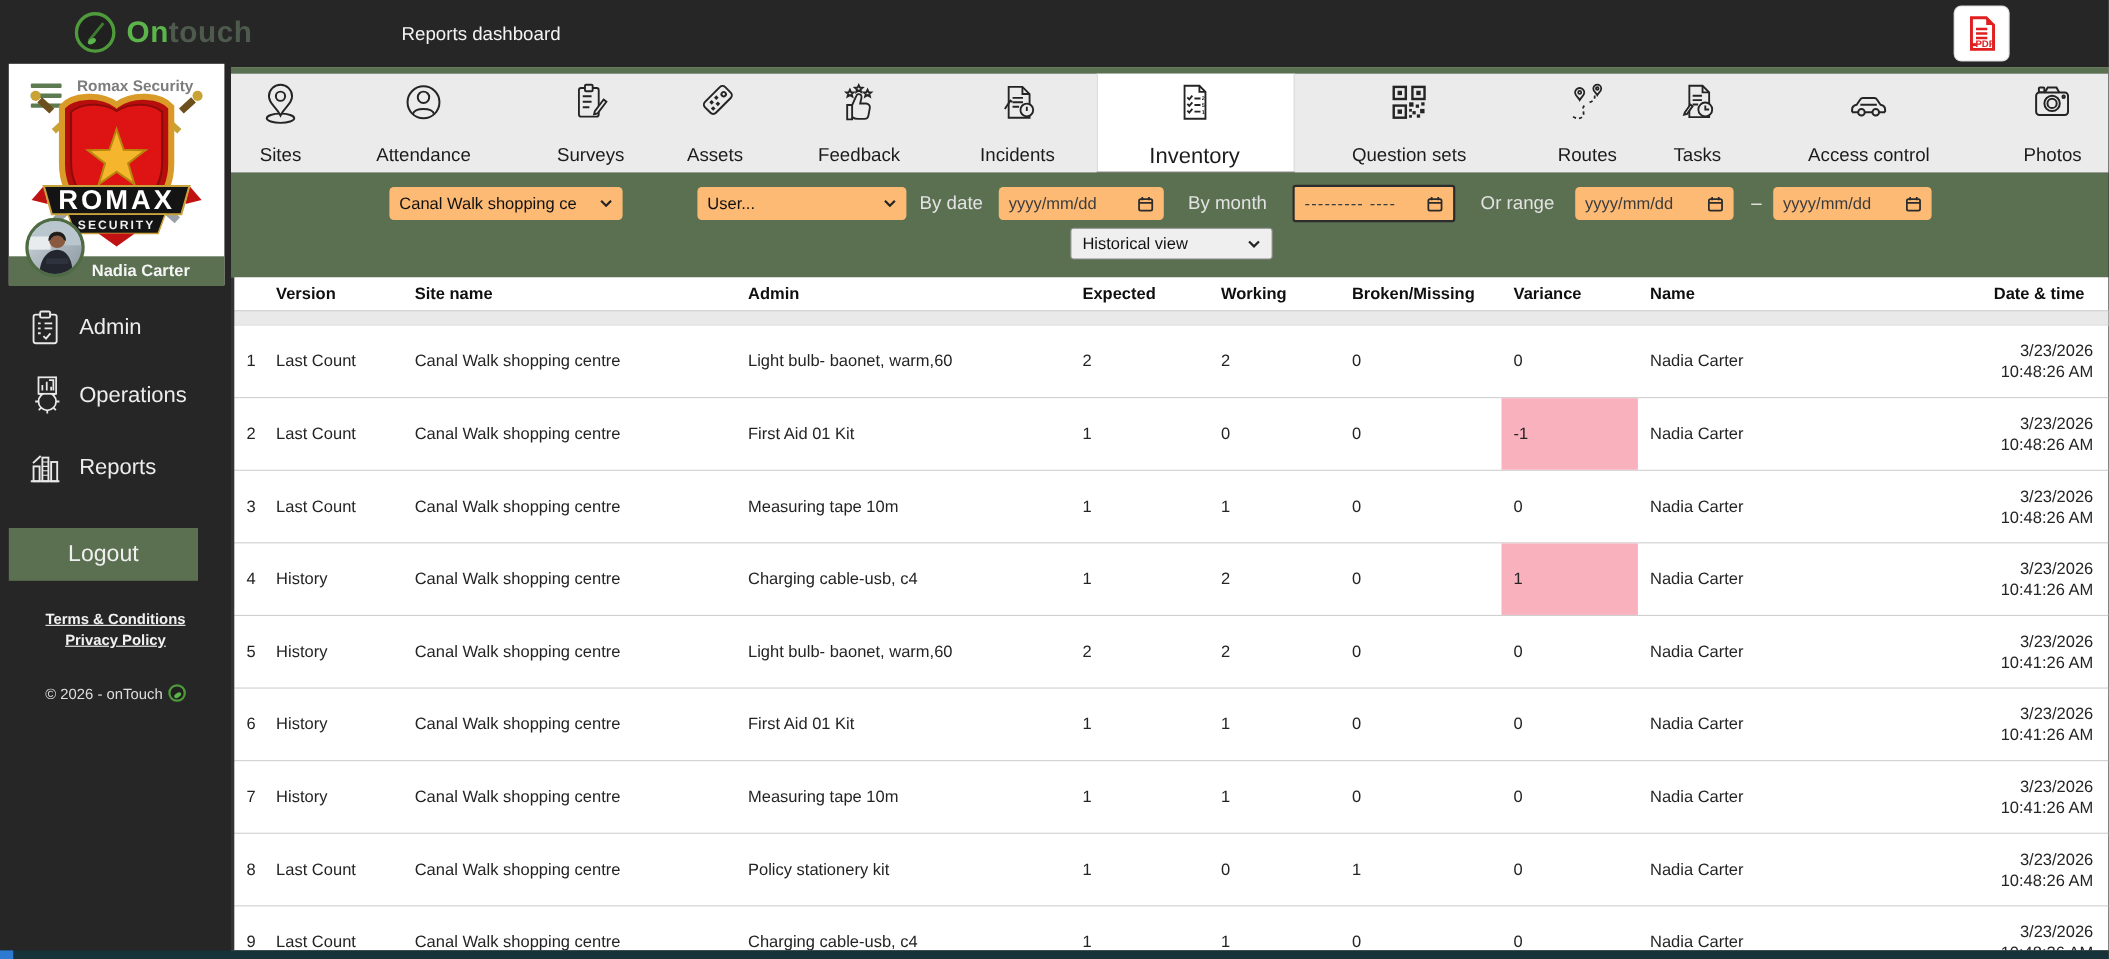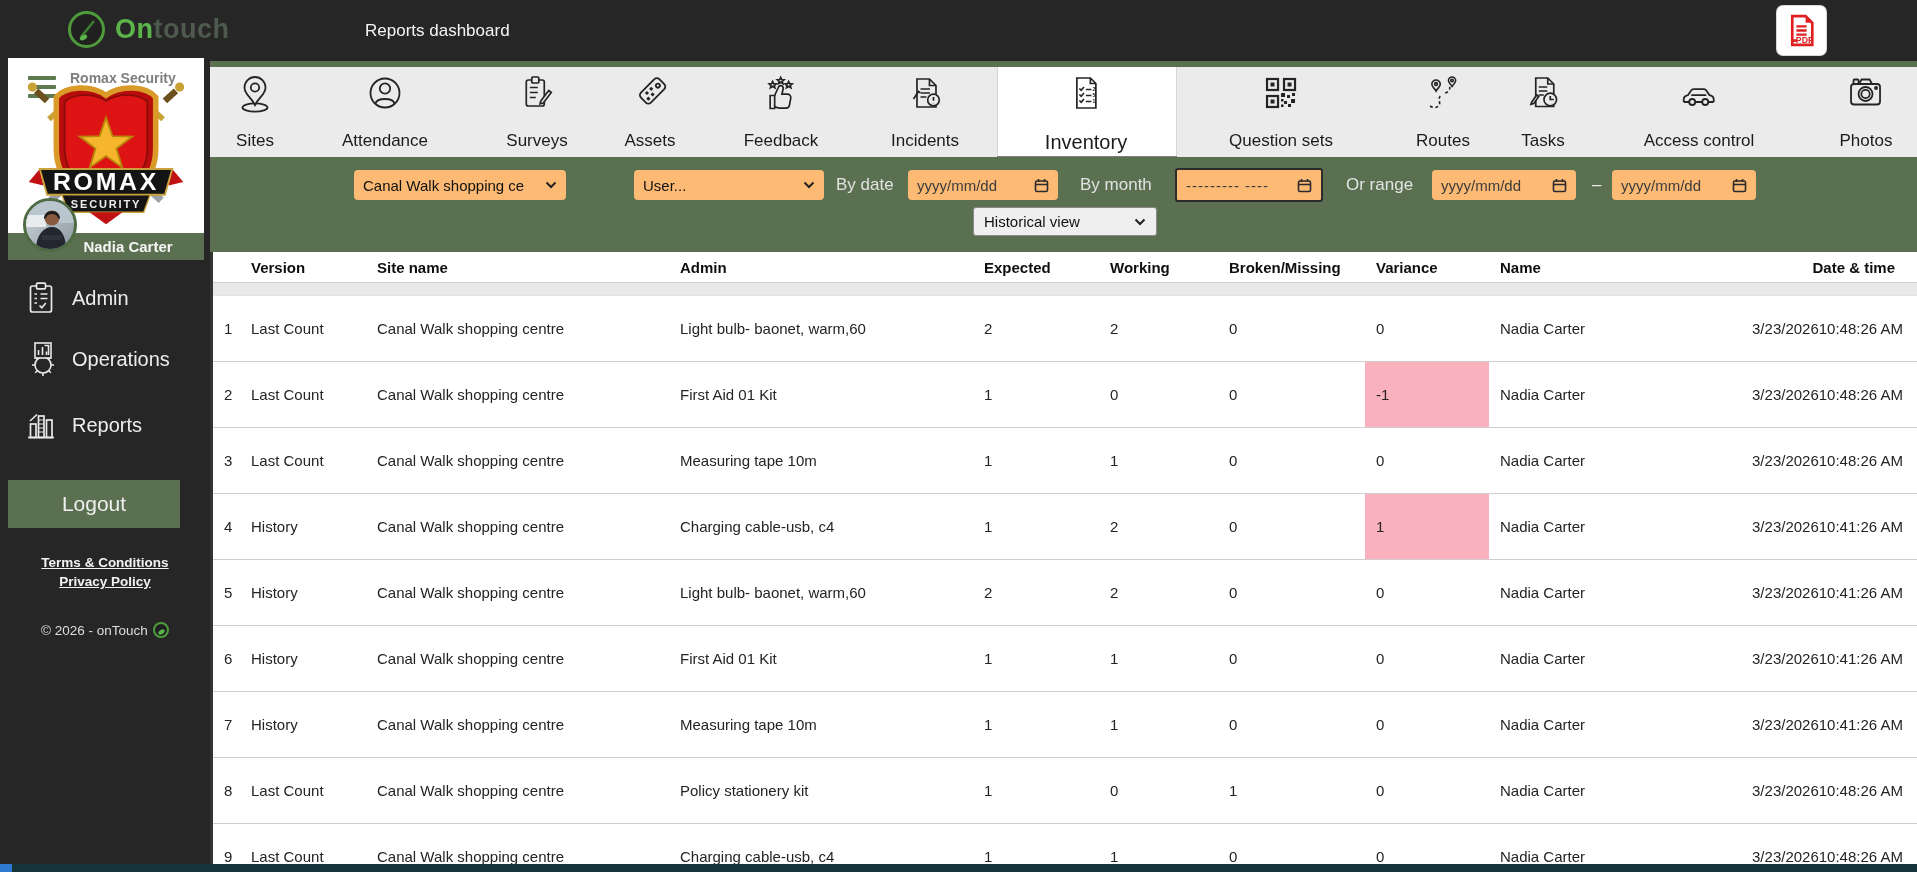--- a/index.html
+++ b/index.html
@@ -64,21 +64,21 @@
   .tband { position:absolute; left:0; top:30px; width:1707px; height:14px; background:#e9e9e9; border-top:1px solid #cfcfcf; border-bottom:1px solid #e2e2e2; }
   .tbody { position:absolute; left:0; top:44px; width:1707px; height:568px; overflow:hidden; }
   .trow { height:66px; border-bottom:1px solid #cfcfcf; }
   .c { display:flex; align-items:center; font-size:15px; color:#242424; overflow:hidden; height:100%; }
   .c-num { padding-left:14px; }
   .c-var { padding-left:11px; }
   .c-name { padding-left:11px; }
   .c-date { justify-content:flex-end; padding-right:14px; }
   .h-date { justify-content:flex-end; padding-right:22px; }
   .pink { background:#f9b1bd; }
-  .date-lines { display:flex; flex-direction:row; align-items:flex-end; line-height:19px; text-align:right; }
+  .date-lines { display:flex; flex-direction:column; align-items:flex-end; line-height:19px; text-align:right; }
 
   
   .bottom-strip { position:absolute; left:0; top:864px; width:1917px; height:8px; background:#153338; z-index:6; }
   .bottom-blue { position:absolute; left:0; top:864px; width:12px; height:8px; background:#2e7ad1; z-index:7; }
 
   svg { display:block; }
 </style>
 </head>
 <body>
 

